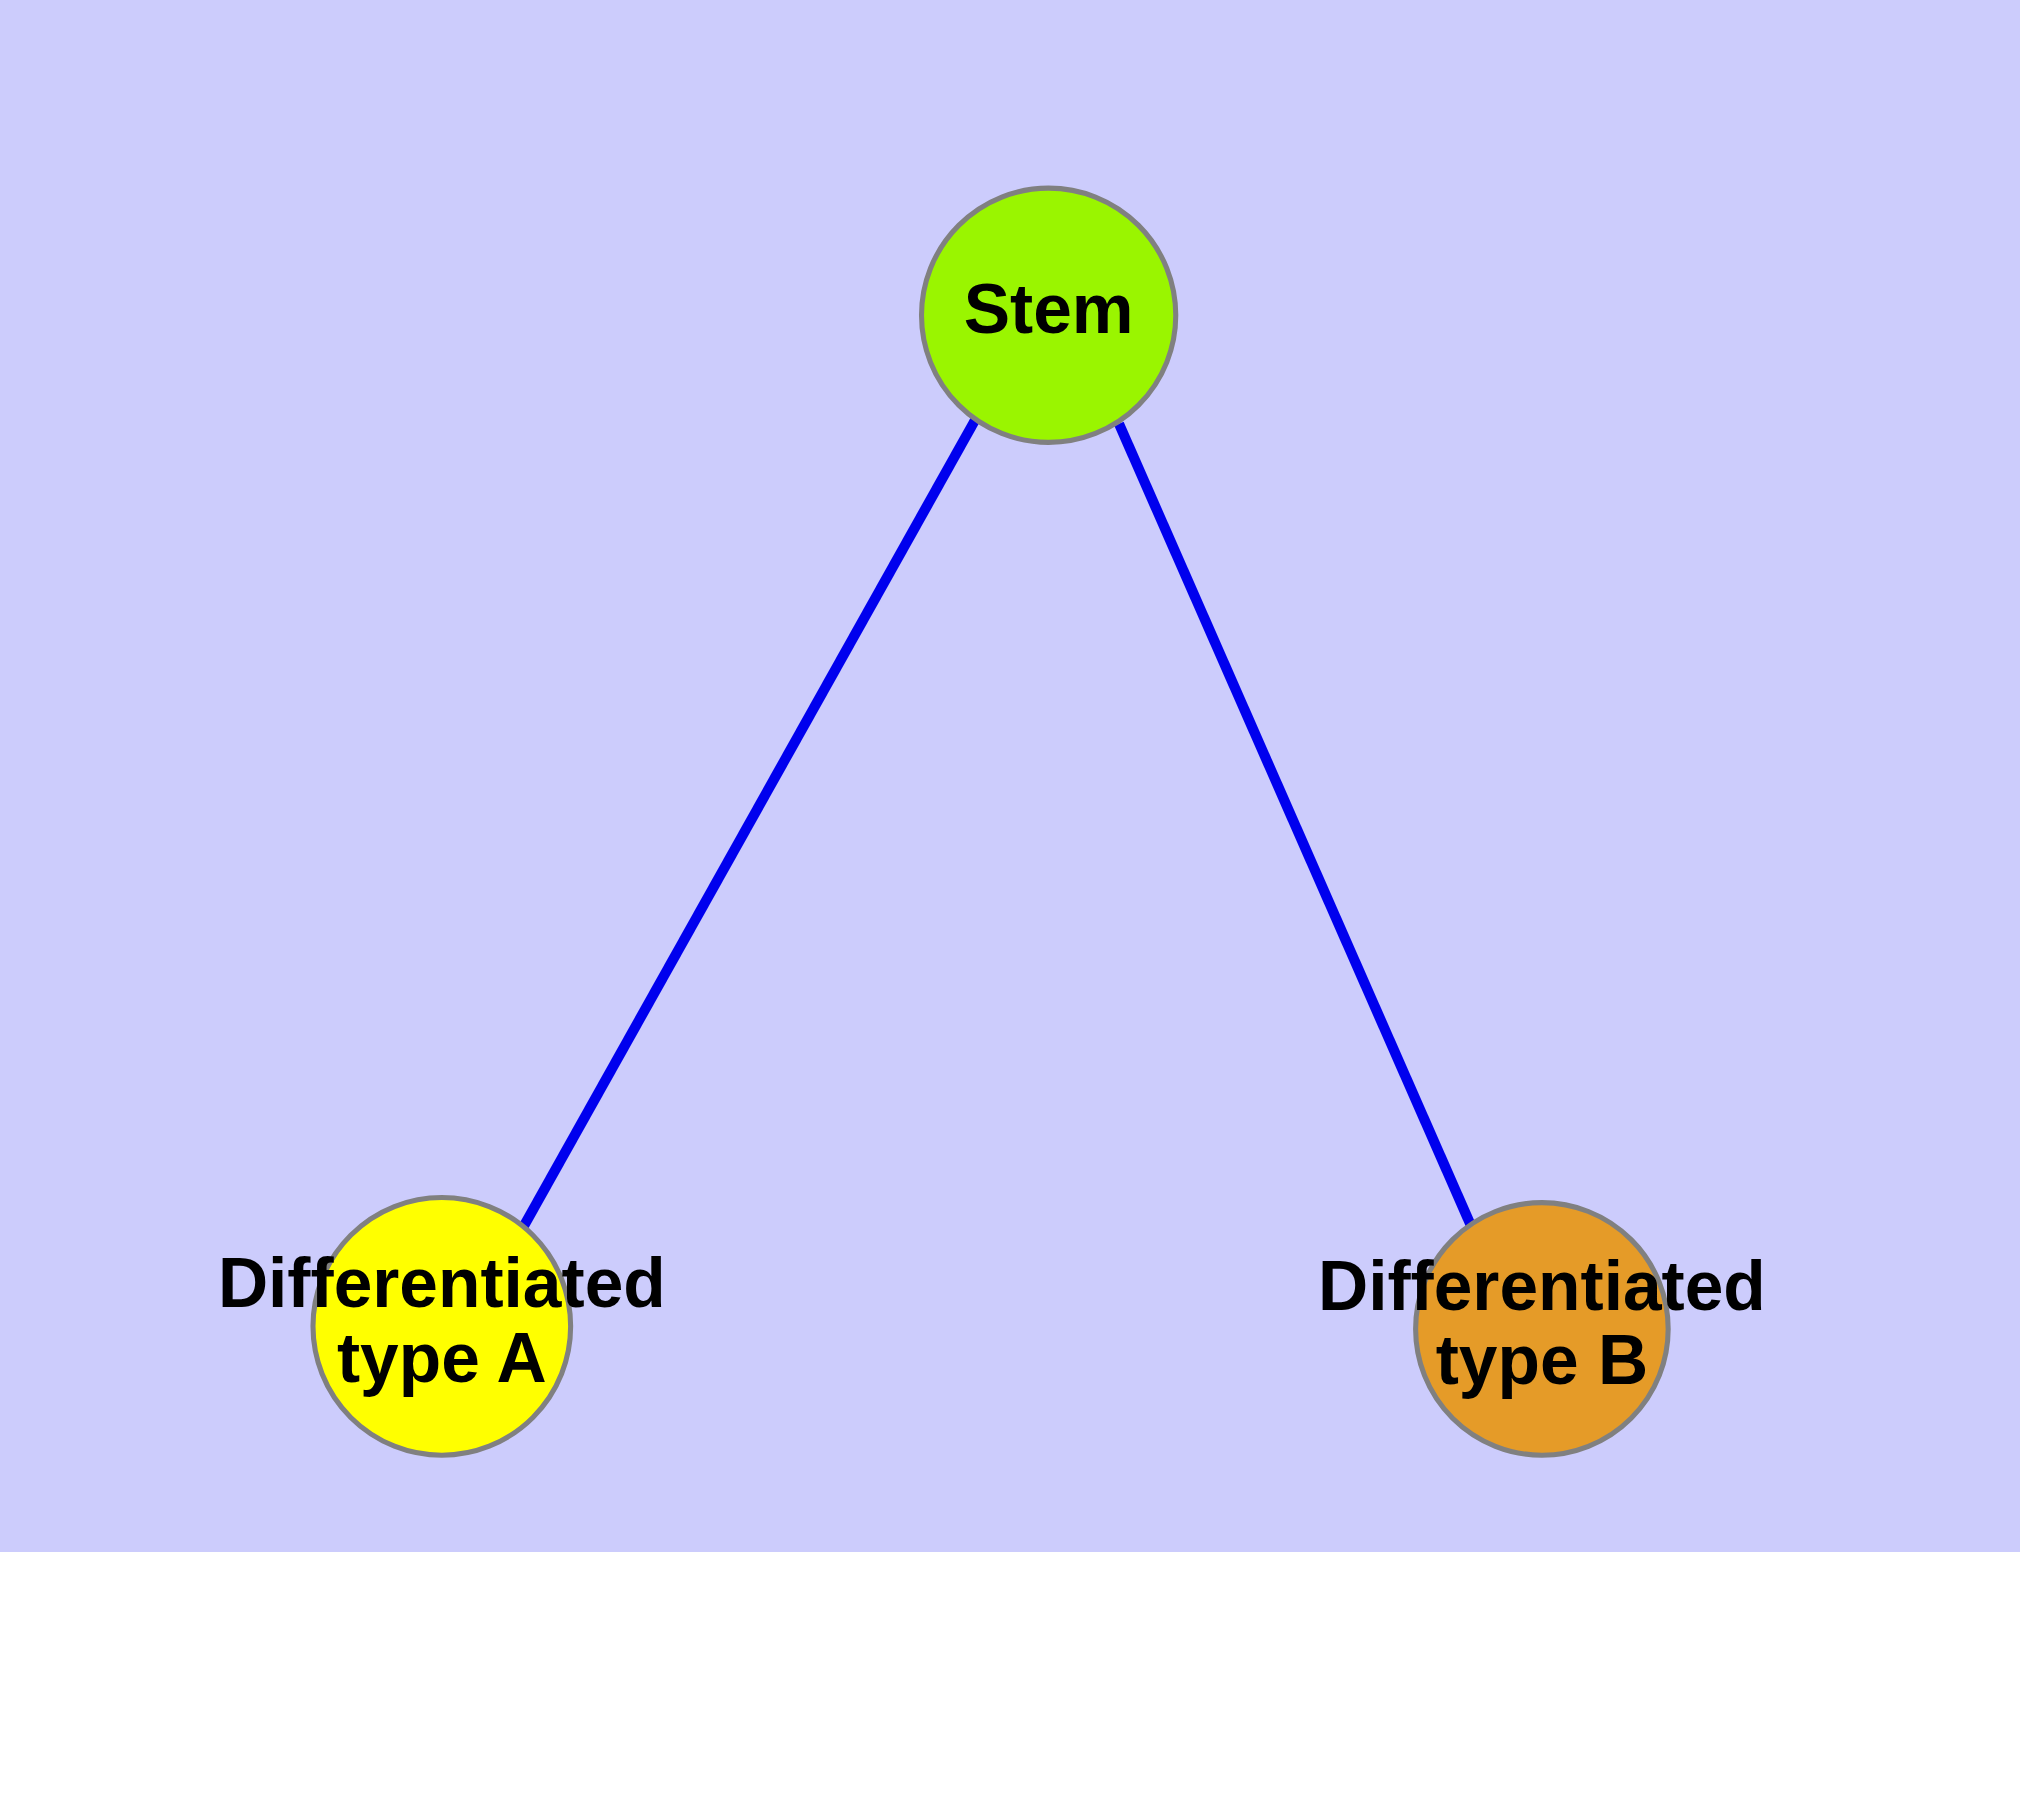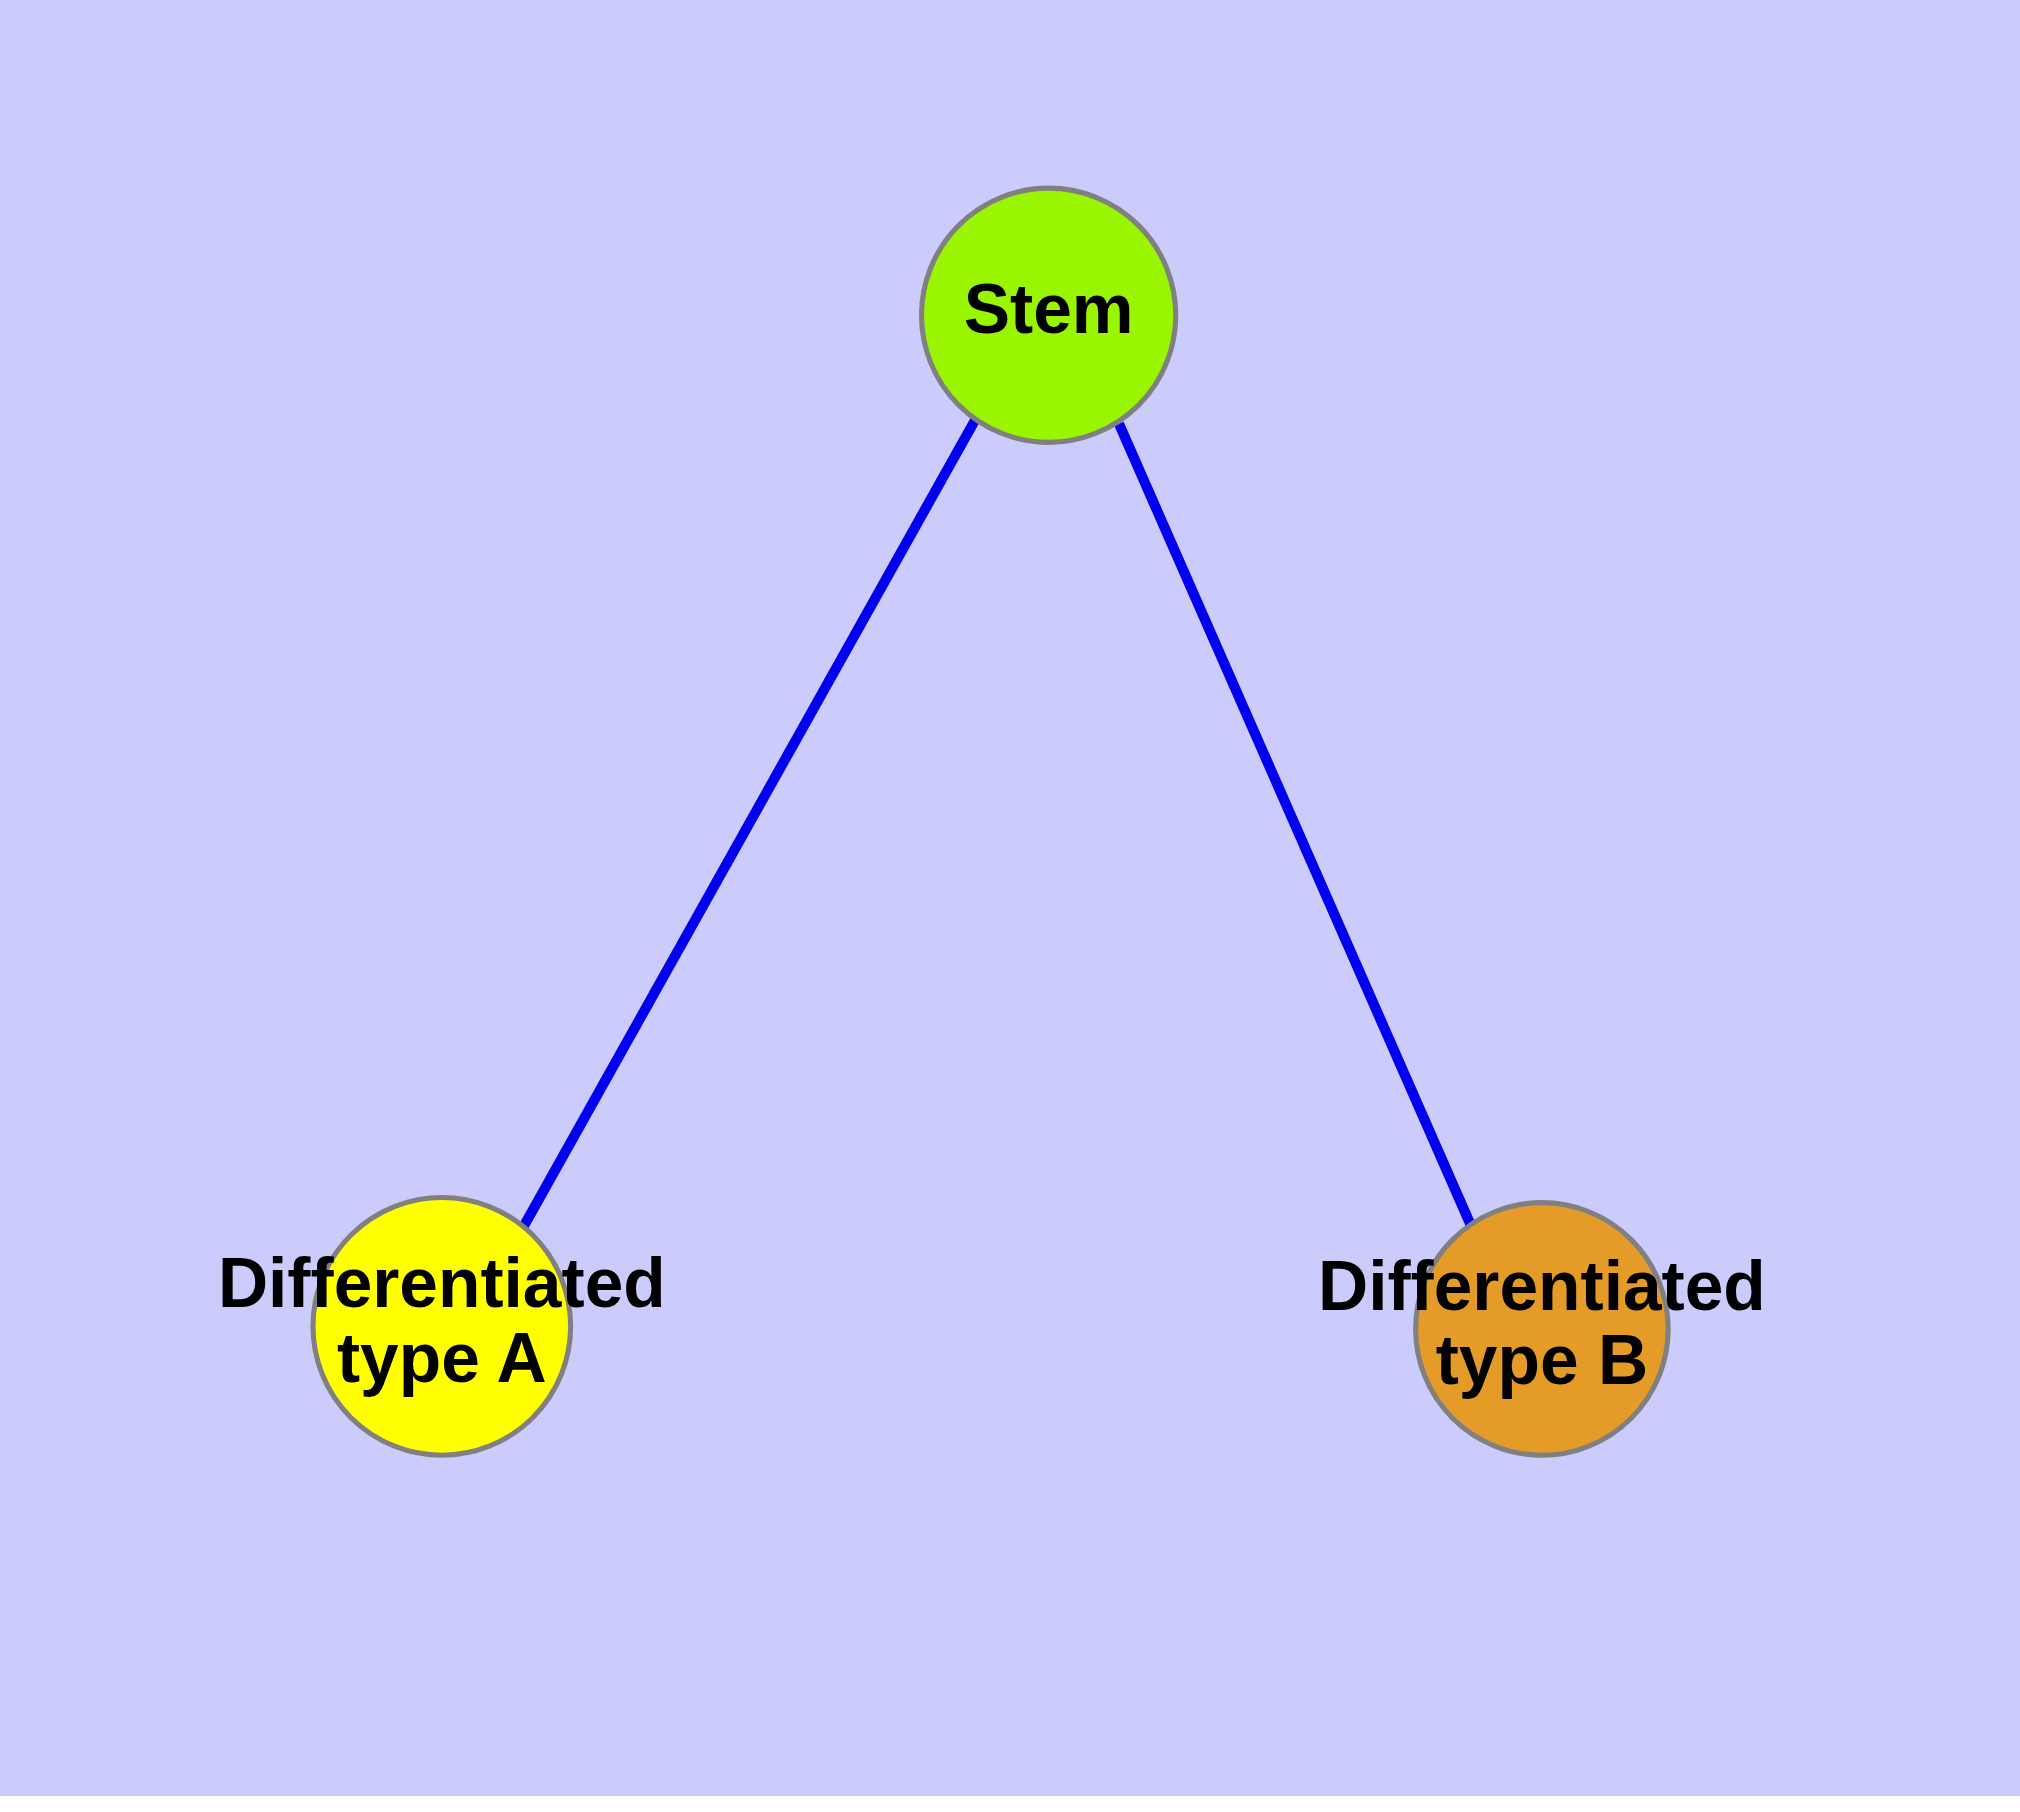--- a/index.html
+++ b/index.html
@@ -4,21 +4,21 @@
 <title>Cell Differentiation Graph</title>
 <style>
   html, body {
     margin: 0;
     padding: 0;
     background: #ffffff;
   }
   #canvas {
     position: relative;
     width: 2021px;
-    height: 1796px;
+    height: 1552px;
     background: #ccccfc;
     overflow: hidden;
     font-family: "Liberation Sans", "DejaVu Sans", sans-serif;
   }
   #graph-svg {
     position: absolute;
     left: 0;
     top: 0;
     width: 2021px;
     height: 1812px;

